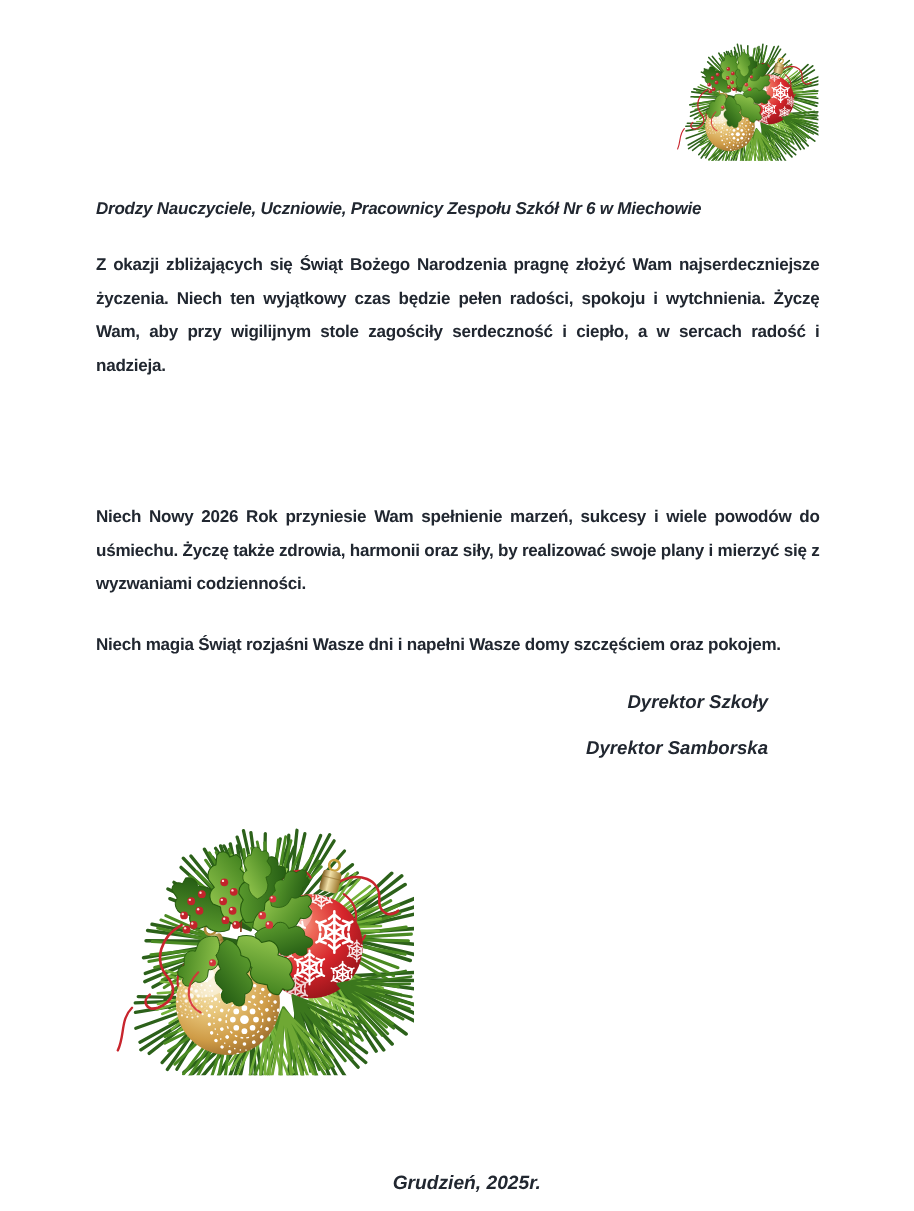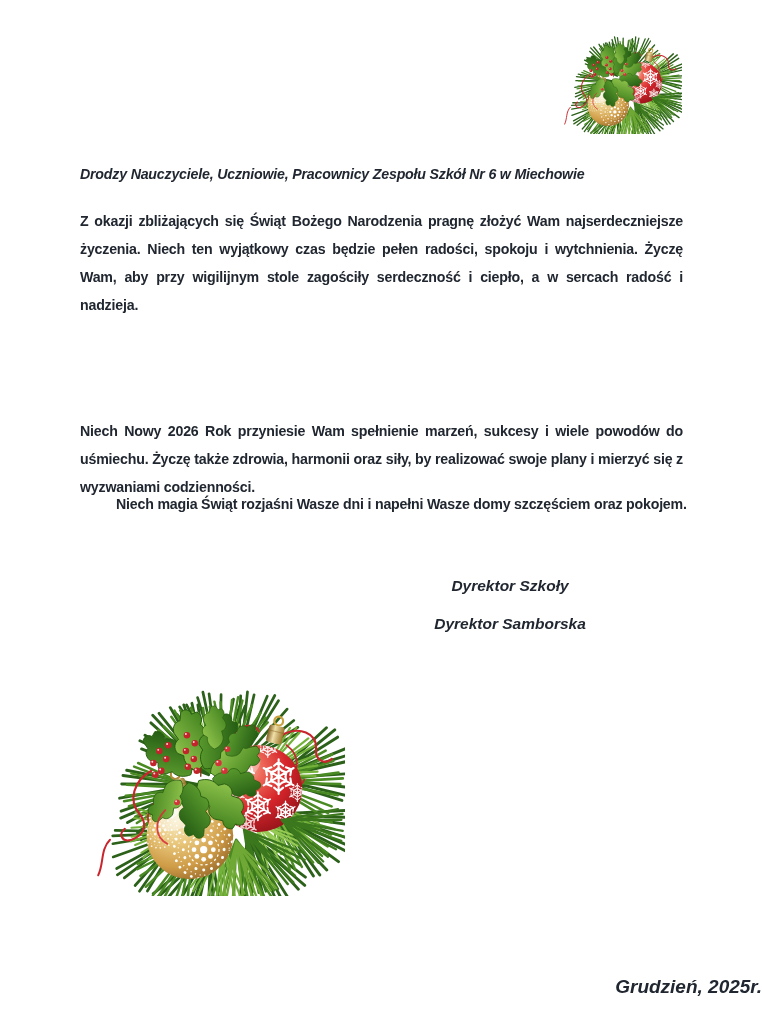--- a/index.html
+++ b/index.html
@@ -16,31 +16,31 @@
   }
   .para {
     position:absolute; left:80px; width:603px; margin:0;
     font-weight:bold; font-size:14.2px;
     line-height:28px; letter-spacing:-0.2px;
     text-align:justify;
   }
   .p1 { top:207px; }
   .p2 { top:318px; }
   .p3 { top:405px;margin-top:12px; }
-  .p4 { top:490px;margin-left:36px; }
+  .p4 { top:524px; }
   .signature {
     position:absolute; left:380px; top:572px; width:260px;
-    text-align:center; font-weight:bold; font-style:italic;
+    text-align:right; font-weight:bold; font-style:italic;
     font-size:15.5px; line-height:28px;
   }
   .sig-name { margin-top:10px; }
   .date-line {
     position:absolute; left:16px; right:0; top:973px;
-    text-align:right; font-weight:bold; font-style:italic;
-    font-size:19px; line-height:28px;
+    text-align:center; font-weight:bold; font-style:italic;
+    font-size:16px; line-height:28px;
   }
   .deco { position:absolute; }
   .deco-top    { left:560px; top:33px;  width:122px; height:101px; }
   .deco-bottom { left:88px;  top:684px; width:257px; height:212px; }
   .deco svg { display:block; width:100%; height:100%; }
 </style>
 </head>
 <body>
 
 <svg width="0" height="0" style="position:absolute" aria-hidden="true">

